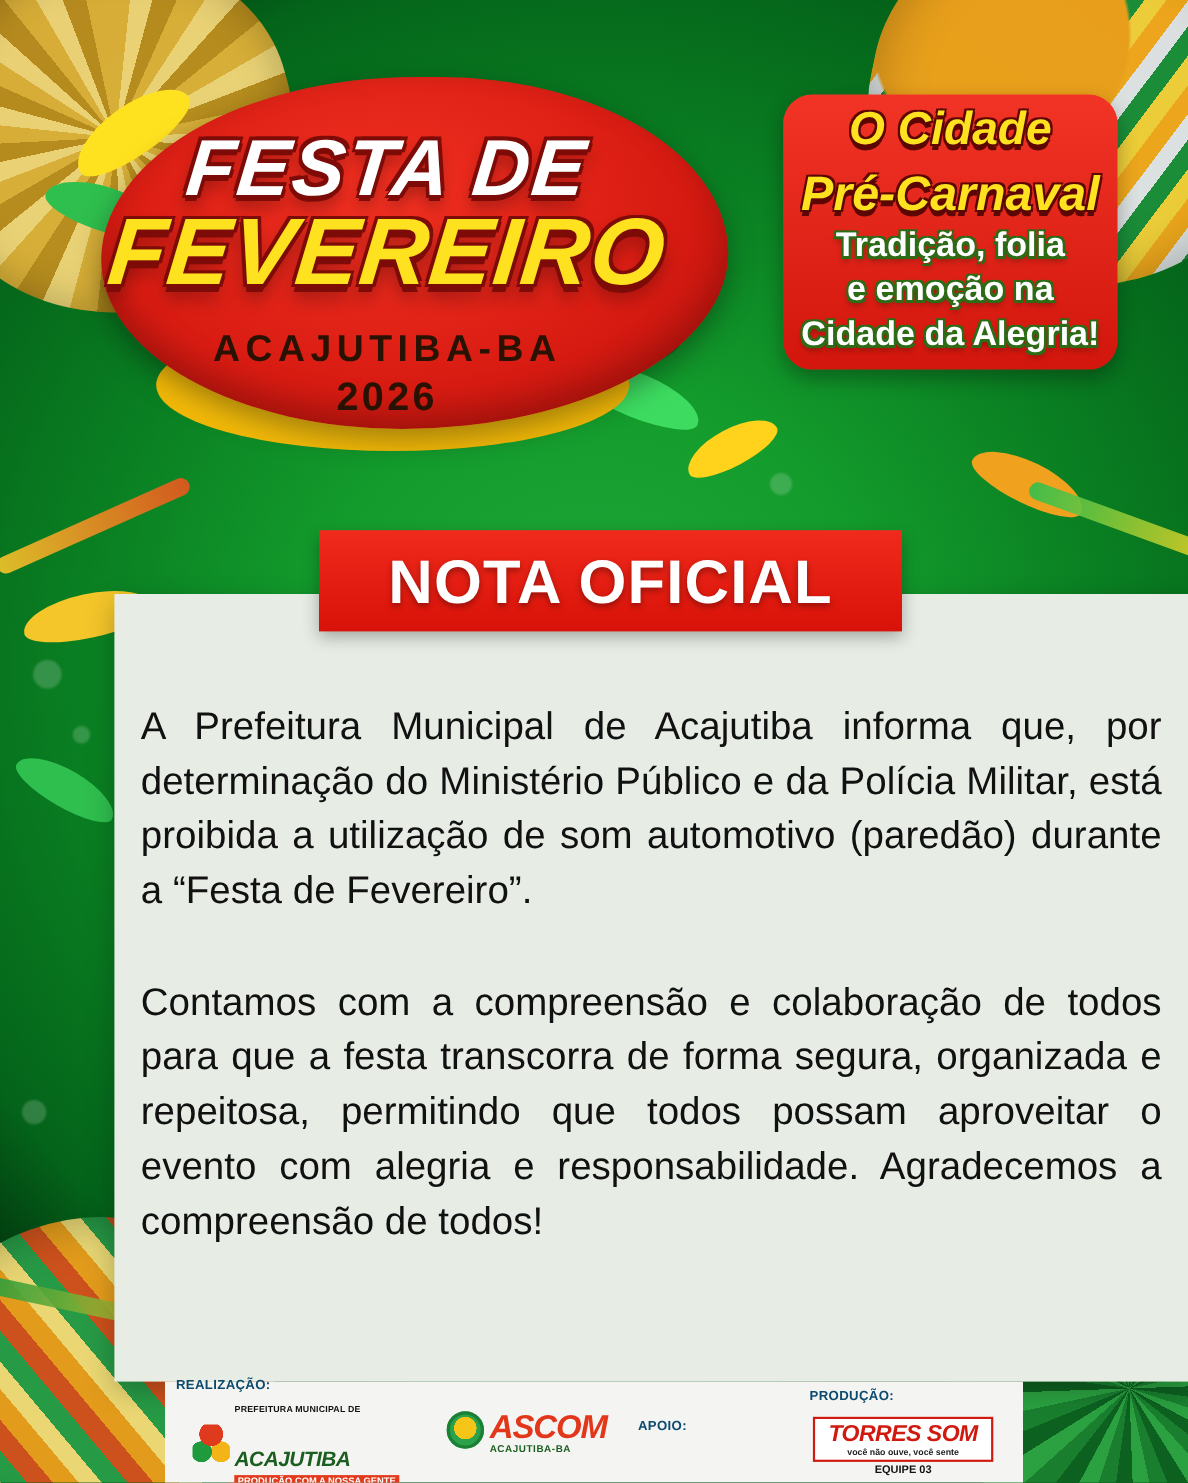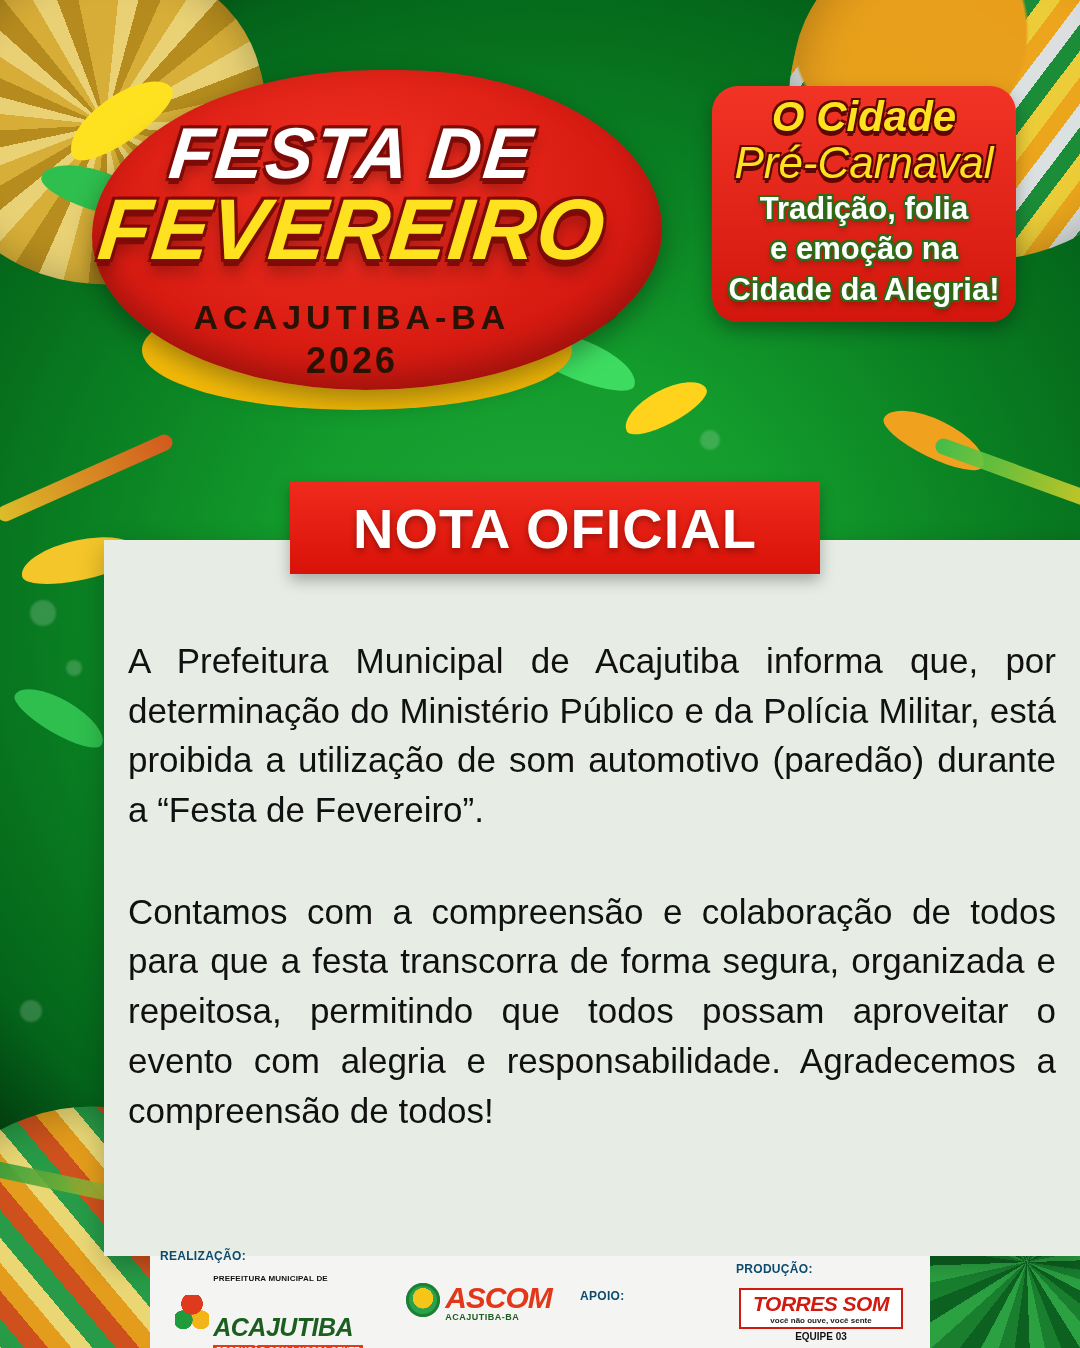--- a/index.html
+++ b/index.html
@@ -187,25 +187,25 @@
     font-size: 42px;
     font-weight: 800;
     font-style: italic;
     color: #ffe21f;
     line-height: 1.02;
     text-shadow: -2px -2px 0 #5d0704, 2px -2px 0 #5d0704, -2px 2px 0 #5d0704, 2px 2px 0 #5d0704, 0 5px 0 #5d0704;
     white-space: nowrap;
   }
   .tag-2 {
     font-size: 44px;
-    font-weight: 400;
+    font-weight: 700;
     font-style: italic;
     color: #ffe21f;
     line-height: 1.02;
-    margin-top: 2px;
+    margin-top: 16px;
     text-shadow: -2px -2px 0 #5d0704, 2px -2px 0 #5d0704, -2px 2px 0 #5d0704, 2px 2px 0 #5d0704, 0 5px 0 #5d0704;
     white-space: nowrap;
   }
   .tag-sub {
     margin-top: 6px;
     font-size: 31px;
     font-weight: 700;
     color: #ffffff;
     line-height: 1.12;
     text-shadow: -2px -2px 0 #2e6b16, 2px -2px 0 #2e6b16, -2px 2px 0 #2e6b16, 2px 2px 0 #2e6b16, 0 4px 6px rgba(0,0,0,.4);
@@ -306,21 +306,21 @@
       radial-gradient(circle at 76% 62%, #f3b417 0 26%, transparent 27%);
   }
   .acaj-text { line-height: 1; }
   .acaj-top {
     font-size: 8px;
     font-weight: 700;
     color: #111;
     letter-spacing: .2px;
   }
   .acaj-main {
-    font-size: 25px;
+    font-size: 19px;
     font-weight: 800;
     font-style: italic;
     color: #1b5e20;
     letter-spacing: -.5px;
     margin-top: 32px;
   }
   .acaj-sub {
     font-size: 8.5px;
     font-weight: 700;
     color: #fff;

